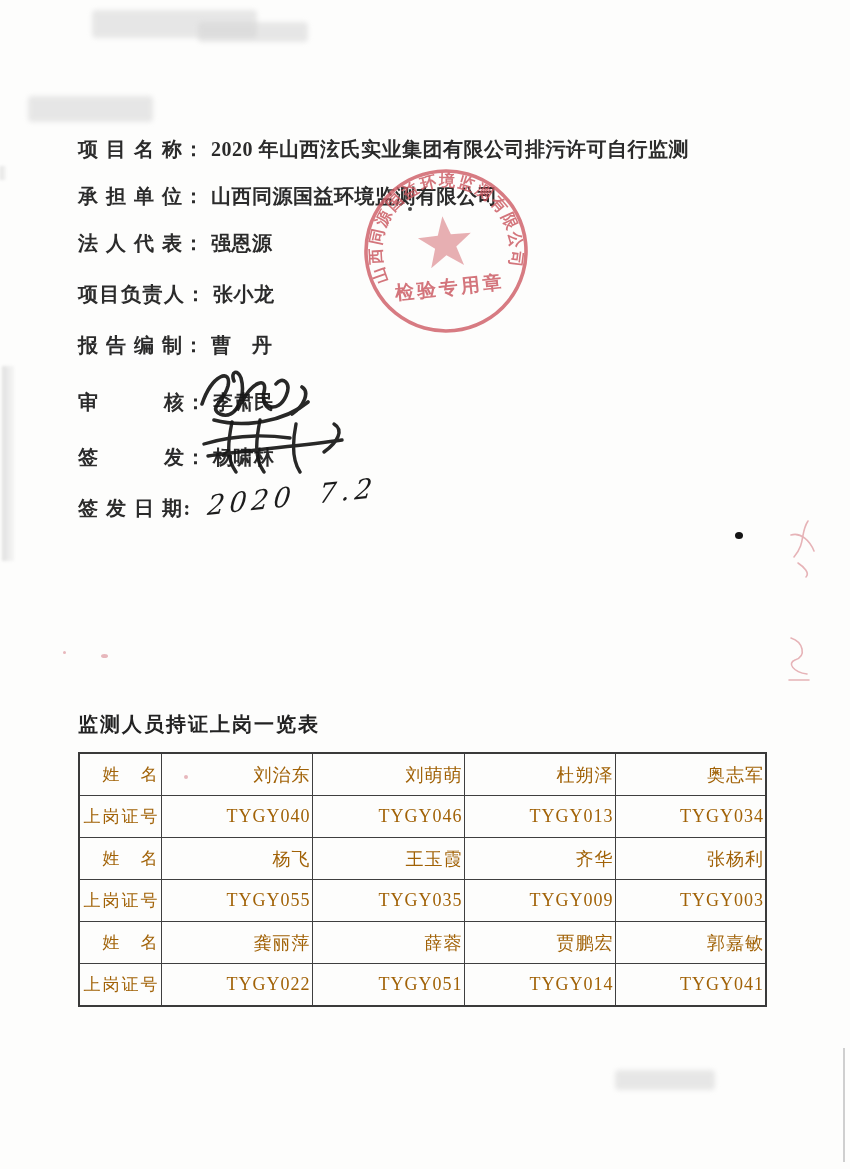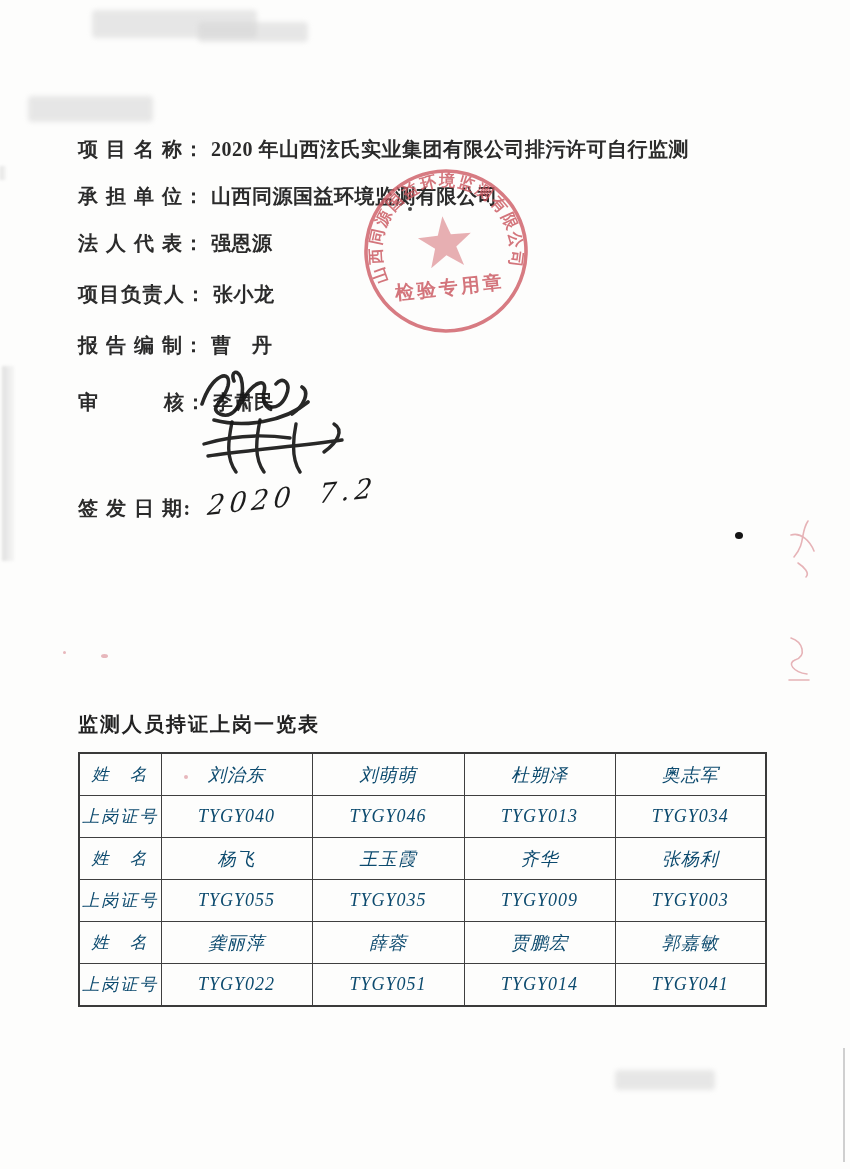--- a/index.html
+++ b/index.html
@@ -34,24 +34,23 @@
   .table-title{
     position:absolute; left:78px; top:711px; width:687px; 
     font-size:20px; font-weight:700; color:#222; letter-spacing:2px;
   }
   table.ctable{
     position:absolute; left:78px; top:752px; width:687px;
     border-collapse:collapse; table-layout:fixed;
   }
   table.ctable{border:2px solid #3a3a3a;}
   table.ctable td{
-    border:1px solid #3f3f3f; height:39px; text-align:center;
-    vertical-align:middle; font-size:18px; color:#0c4a6e; letter-spacing:1px;
+    border:1px solid #3f3f3f; height:39px; text-align:right;
+    vertical-align:middle; font-size:18px; color:#a16207; letter-spacing:1px;
     overflow:hidden;
-    font-style:italic;
   }
   table.ctable td.rowlabel{font-size:17px; letter-spacing:2px;}
   
   .art{position:absolute; pointer-events:none;}
   .smudge{background:#d5d5d5; filter:blur(2.5px); opacity:.55; border-radius:4px;}
   .dot{background:#151515; border-radius:50%;}
   .pink-dot{background:#d98a92; border-radius:50%; filter:blur(.6px); opacity:.6;}
   .gray-strip{
     background:linear-gradient(90deg,#bdbdbd,#e6e6e6 80%);
     filter:blur(1.5px); opacity:.45;
@@ -101,20 +100,23 @@
   </div>
   <div class="field f3">
     <span class="label">项目负责人：</span><span class="value">张小龙</span>
   </div>
   <div class="field f4">
     <span class="label">报 告 编 制：</span><span class="value">曹　丹</span>
   </div>
   <div class="field f5">
     <span class="label">审　　　核：</span><span class="value">李肃民</span>
   </div>
+  <div class="field f6">
+    <span class="label">签　　　发：</span><span class="value">杨啸林</span>
+  </div>
   <div class="field f7">
     <span class="label">签 发 日 期:</span><span class="handwritten">2020 7.2</span>
   </div>
 
   <svg class="seal" width="188" height="188">
     <g transform="rotate(-6 94 94)" opacity="0.82">
       <circle cx="94" cy="94" r="80" fill="none" stroke="#cf5f68" stroke-width="3.6"></circle>
       <path id="sealArc" d="M 37.7 126.5 A 65 65 0 1 1 150.3 126.5" fill="none"></path>
       <text font-size="16" font-weight="600" fill="#cb5860" letter-spacing="2">
         <textPath href="#sealArc" startOffset="50%" text-anchor="middle">山西同源国益环境监测有限公司</textPath>

